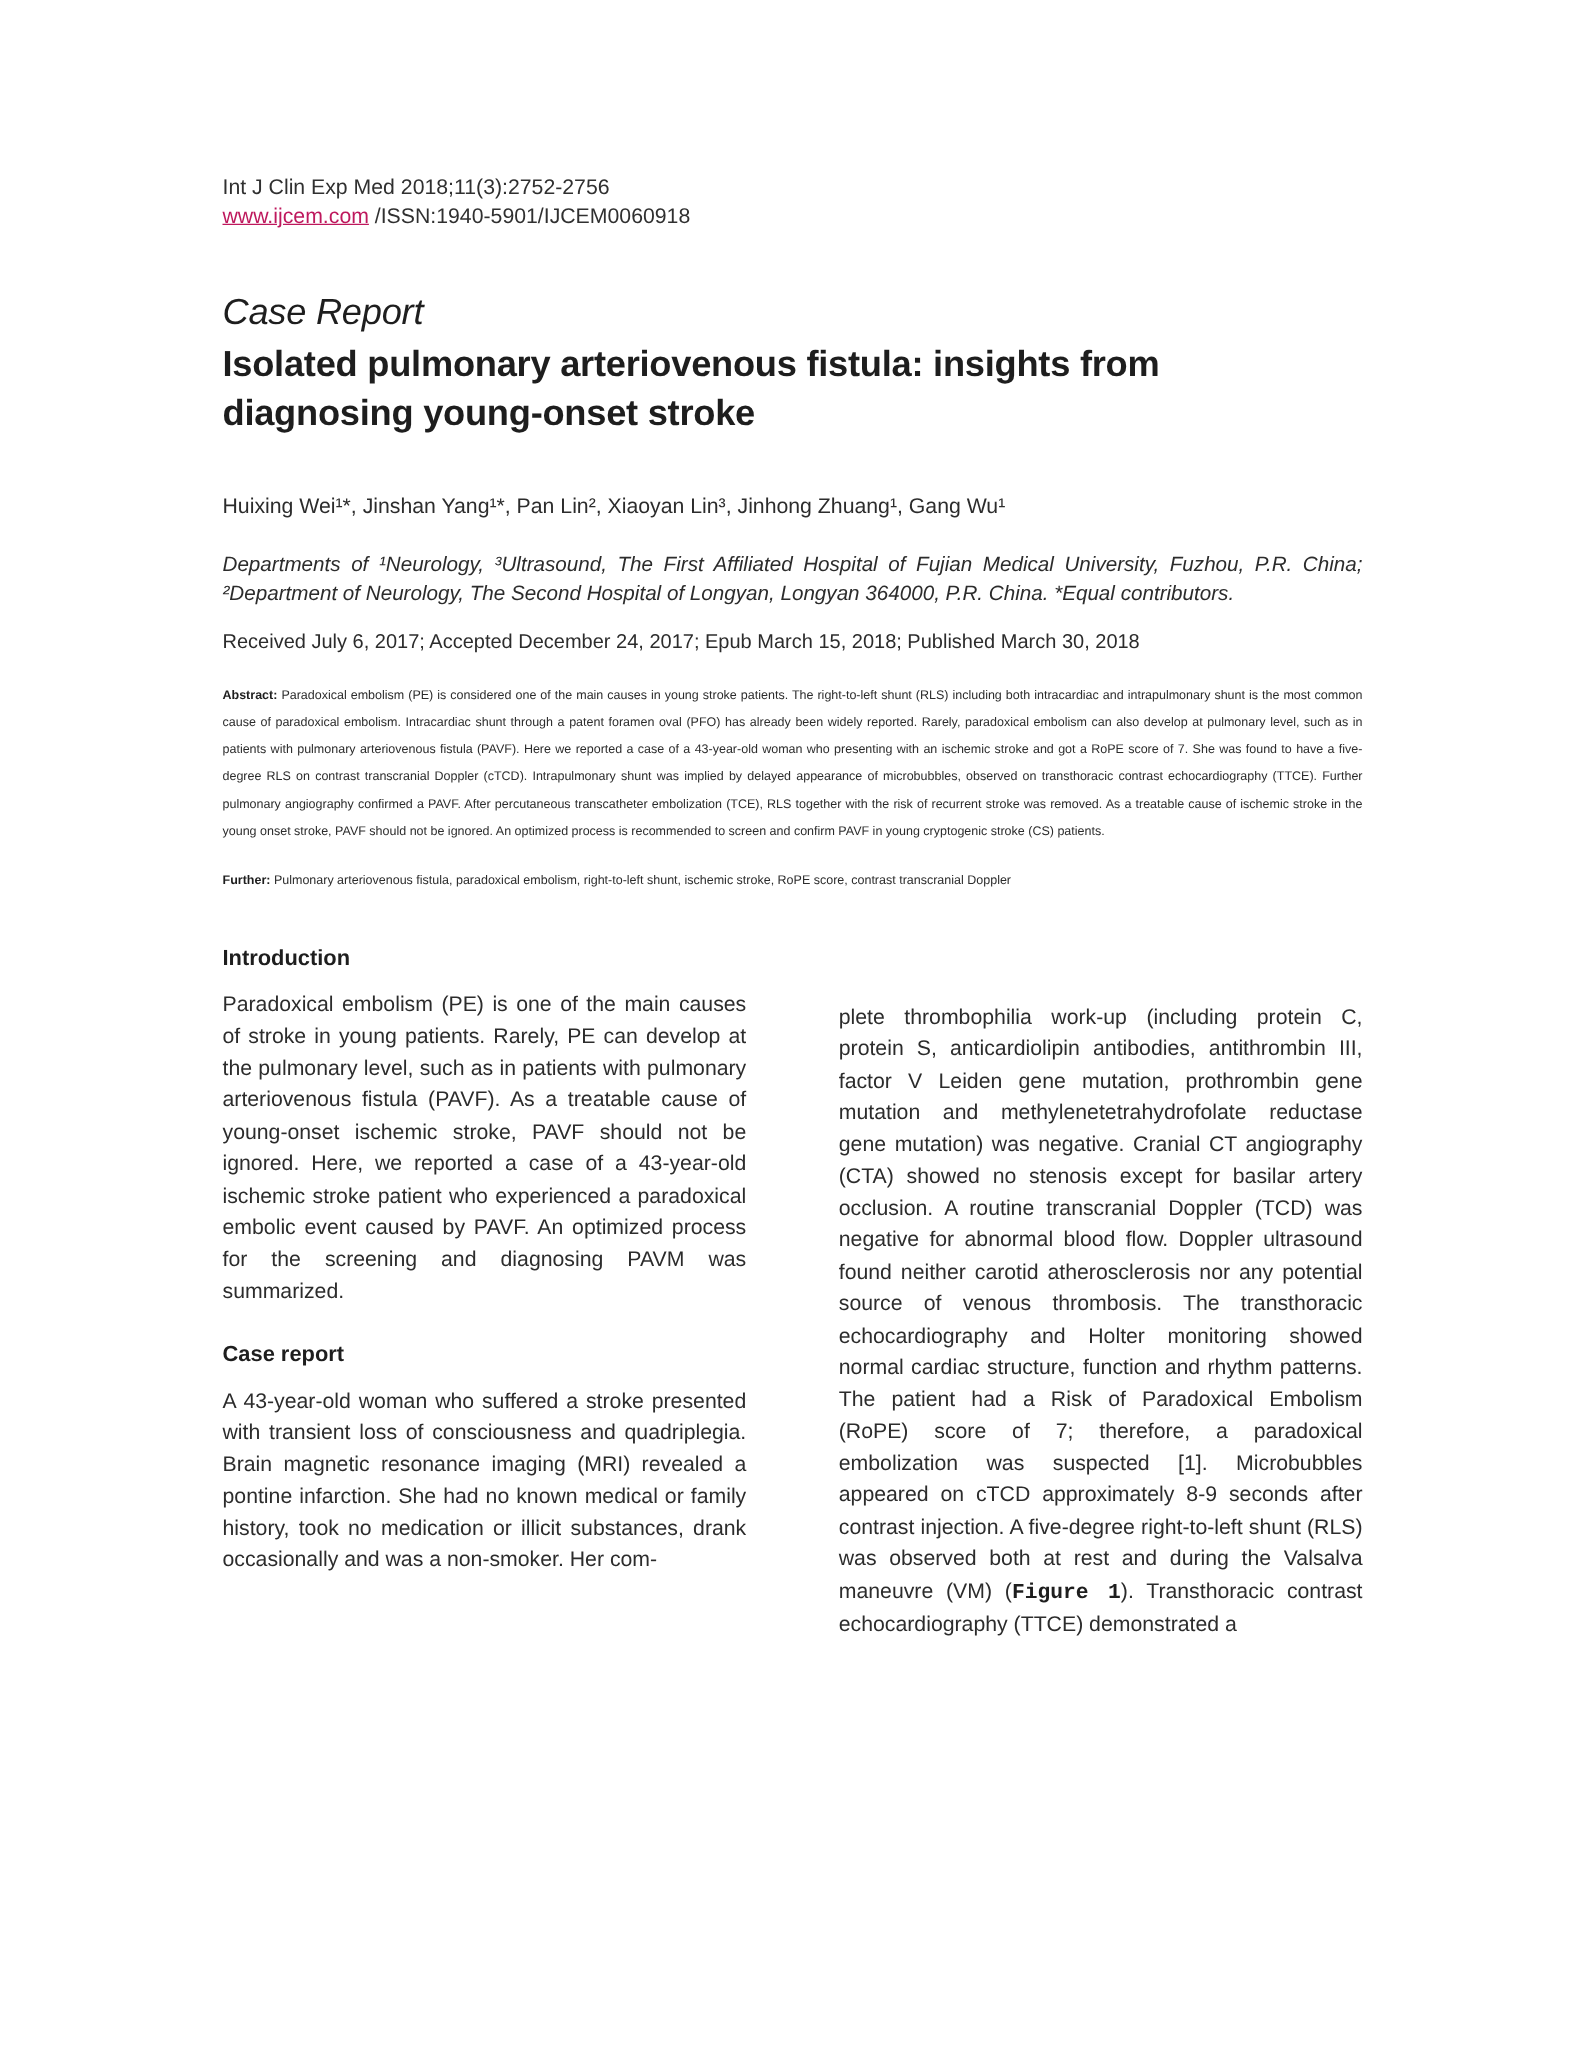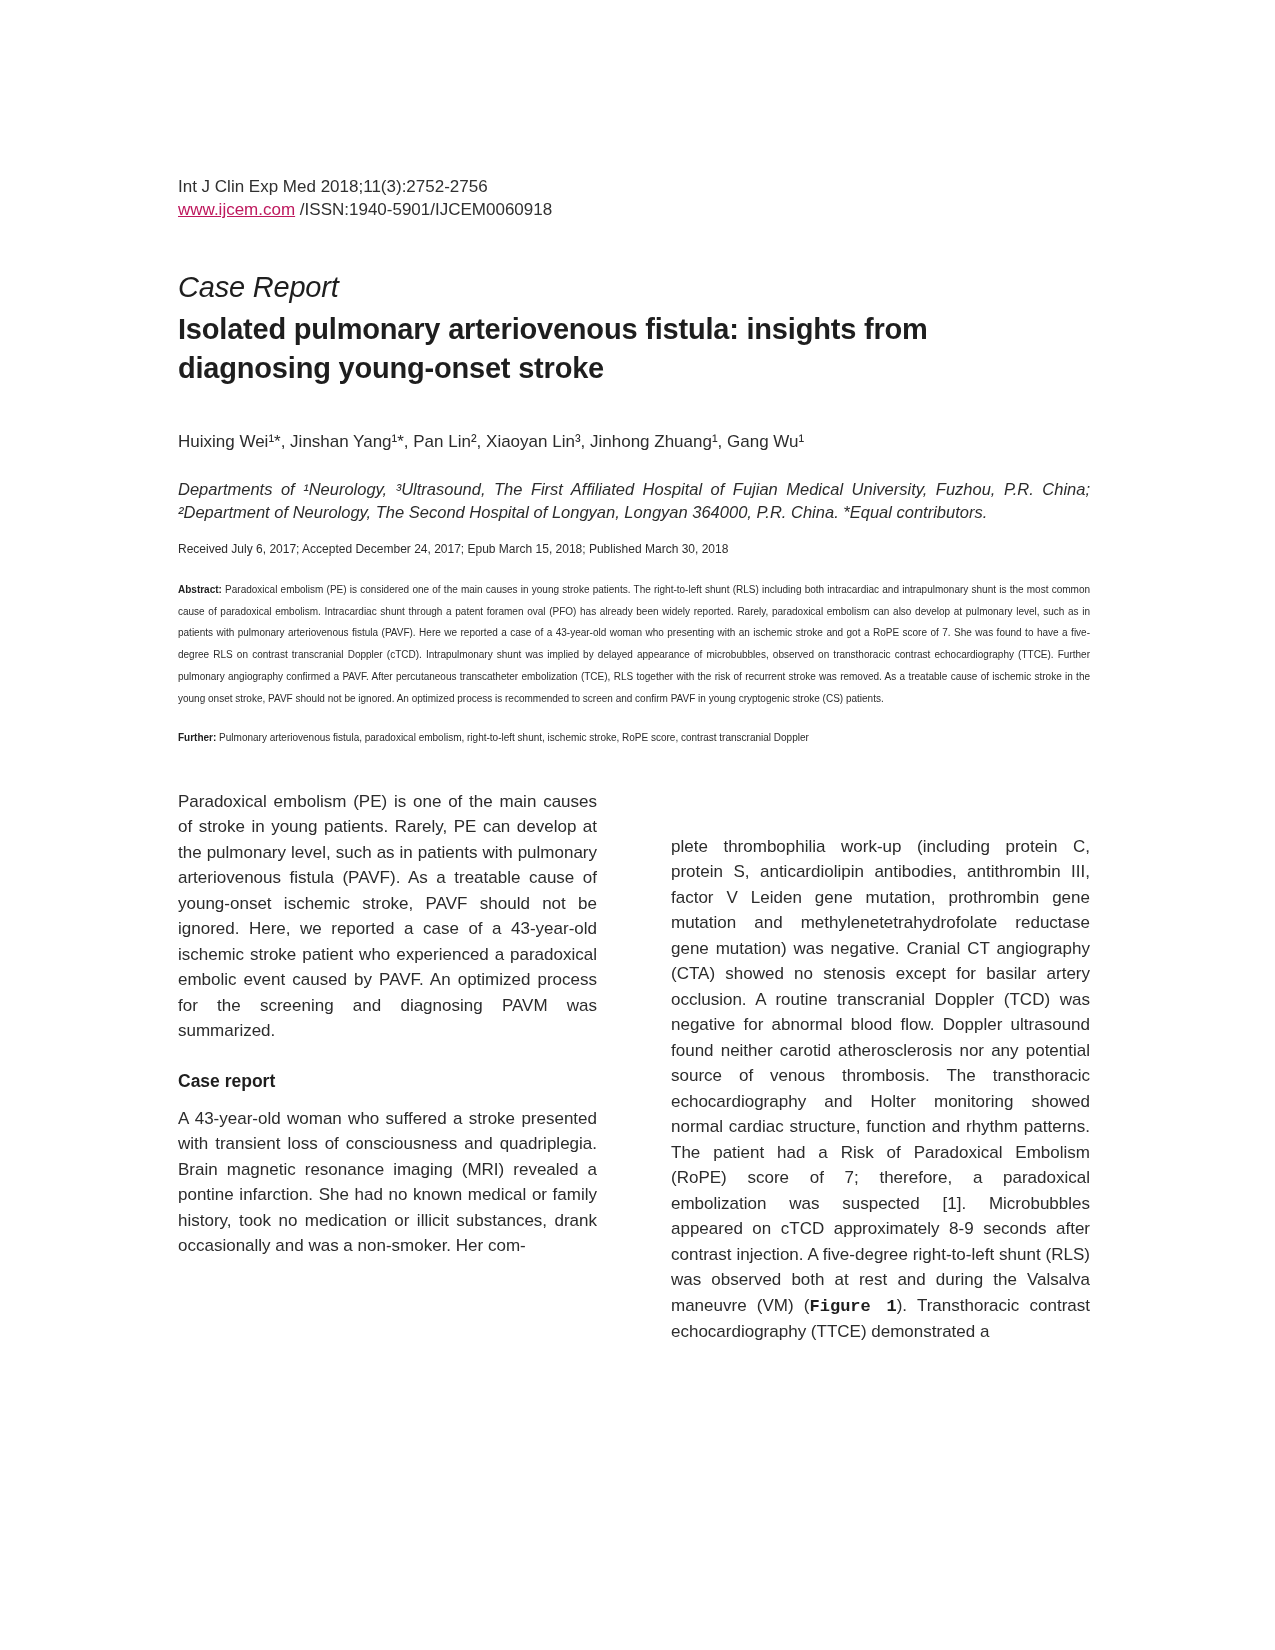--- a/index.html
+++ b/index.html
@@ -18,21 +18,20 @@
     width: 912px;
     margin-left: 178px;
     padding-top: 138px;
     box-sizing: border-box;
   }
   
   .journal-ref {
     font-size: 17px;
     line-height: 23px;
     color: #303030;
-    margin-top: 37px;
   }
   .journal-ref a {
     color: #be185d;
     text-decoration: underline;
     cursor: pointer;
   }
   
   .section-label {
     margin-top: 50px;
     font-size: 29px;
@@ -59,21 +58,21 @@
   .affiliations {
     margin-top: 26px;
     font-size: 16.5px;
     font-style: italic;
     line-height: 22.5px;
     text-align: justify;
     color: #2c2c2c;
   }
   .dates {
     margin-top: 19px;
-    font-size: 12px;
+    font-size: 16px;
     color: #2c2c2c;
   }
   
   .abstract, .keywords {
     font-size: 10px;
     line-height: 21.7px;
     text-align: justify;
     color: #2c2c2c;
   }
   .abstract { margin-top: 23px; }
@@ -126,20 +125,21 @@
 
   <div class="dates">Received July 6, 2017; Accepted December 24, 2017; Epub March 15, 2018; Published March 30, 2018</div>
 
   <p class="abstract"><b>Abstract:</b><span> Paradoxical embolism (PE) is considered one of the main causes in young stroke patients. The right-to-left shunt (RLS) including both intracardiac and intrapulmonary shunt is the most common cause of paradoxical embolism. Intracardiac shunt through a patent foramen oval (PFO) has already been widely reported. Rarely, paradoxical embolism can also develop at pulmonary level, such as in patients with pulmonary arteriovenous fistula (PAVF). Here we reported a case of a 43-year-old woman who presenting with an ischemic stroke and got a RoPE score of 7. She was found to have a five-degree RLS on contrast transcranial Doppler (cTCD). Intrapulmonary shunt was implied by delayed appearance of microbubbles, observed on transthoracic contrast echocardiography (TTCE). Further pulmonary angiography confirmed a PAVF. After percutaneous transcatheter embolization (TCE), RLS together with the risk of recurrent stroke was removed. As a treatable cause of ischemic stroke in the young onset stroke, PAVF should not be ignored. An optimized process is recommended to screen and confirm PAVF in young cryptogenic stroke (CS) patients.</span></p>
 
   <p class="keywords"><b>Further:</b><span> Pulmonary arteriovenous fistula, paradoxical embolism, right-to-left shunt, ischemic stroke, RoPE score, contrast transcranial Doppler</span></p>
 
   <div class="columns">
 
     <div class="col col-left">
+      <h3 class="body-heading">Introduction</h3>
       <p class="body-par">Paradoxical embolism (PE) is one of the main causes of stroke in young patients. Rarely, PE can develop at the pulmonary level, such as in patients with pulmonary arteriovenous fistula (PAVF). As a treatable cause of young-onset ischemic stroke, PAVF should not be ignored. Here, we reported a case of a 43-year-old ischemic stroke patient who experienced a paradoxical embolic event caused by PAVF. An optimized process for the screening and diagnosing PAVM was summarized.</p>
       <h3 class="body-heading second">Case report</h3>
       <p class="body-par">A 43-year-old woman who suffered a stroke presented with transient loss of consciousness and quadriplegia. Brain magnetic resonance imaging (MRI) revealed a pontine infarction. She had no known medical or family history, took no medication or illicit substances, drank occasionally and was a non-smoker. Her com-</p>
     </div>
 
     <div class="col col-right">
       <p class="body-par"><span>plete thrombophilia work-up (including protein C, protein S, anticardiolipin antibodies, antithrombin III, factor V Leiden gene mutation, prothrombin gene mutation and methylenetetrahydrofolate reductase gene mutation) was negative. Cranial CT angiography (CTA) showed no stenosis except for basilar artery occlusion. A routine transcranial Doppler (TCD) was negative for abnormal blood flow. Doppler ultrasound found neither carotid atherosclerosis nor any potential source of venous thrombosis. The transthoracic echocardiography and Holter monitoring showed normal cardiac structure, function and rhythm patterns. The patient had a Risk of Paradoxical Embolism (RoPE) score of 7; therefore, a paradoxical embolization was suspected [1]. Microbubbles appeared on cTCD approximately 8-9 seconds after contrast injection. A five-degree right-to-left shunt (RLS) was observed both at rest and during the Valsalva maneuvre (VM) (</span><b>Figure 1</b><span>). Transthoracic contrast echocardiography (TTCE) demonstrated a</span></p>
     </div>
 
   </div>

